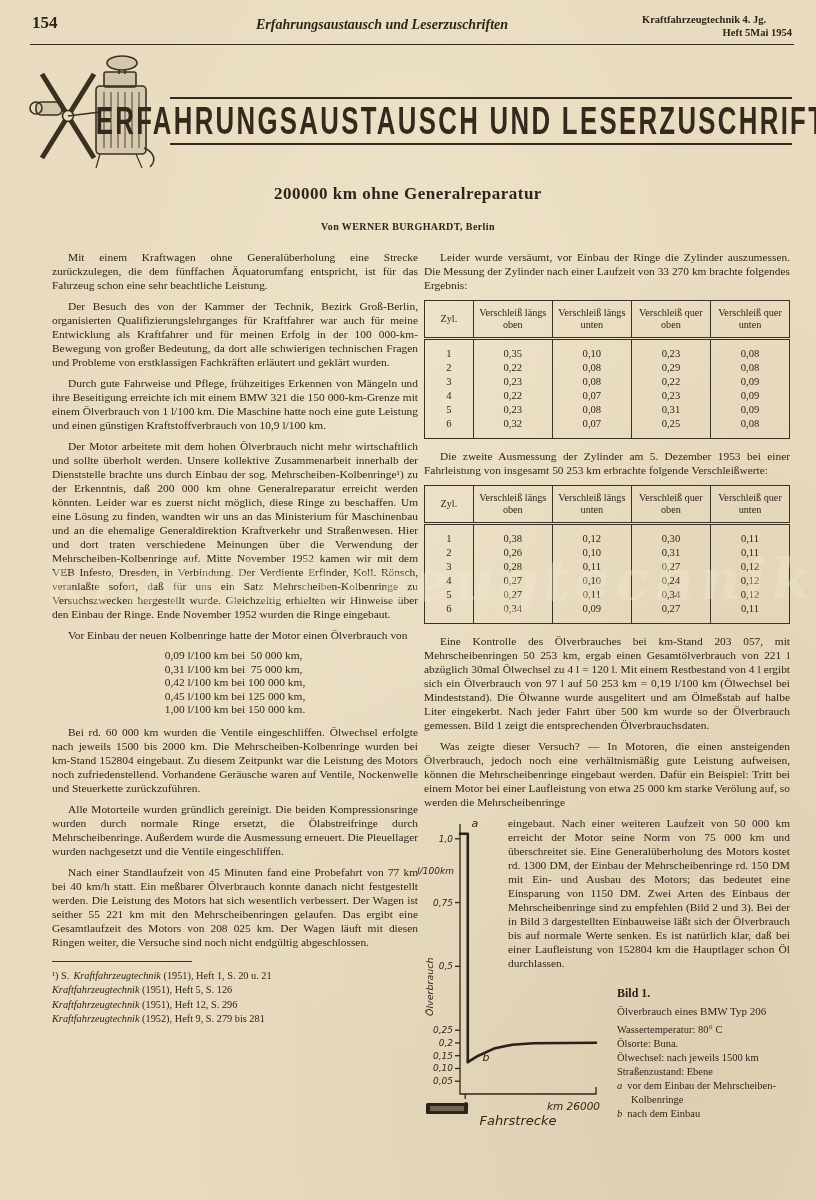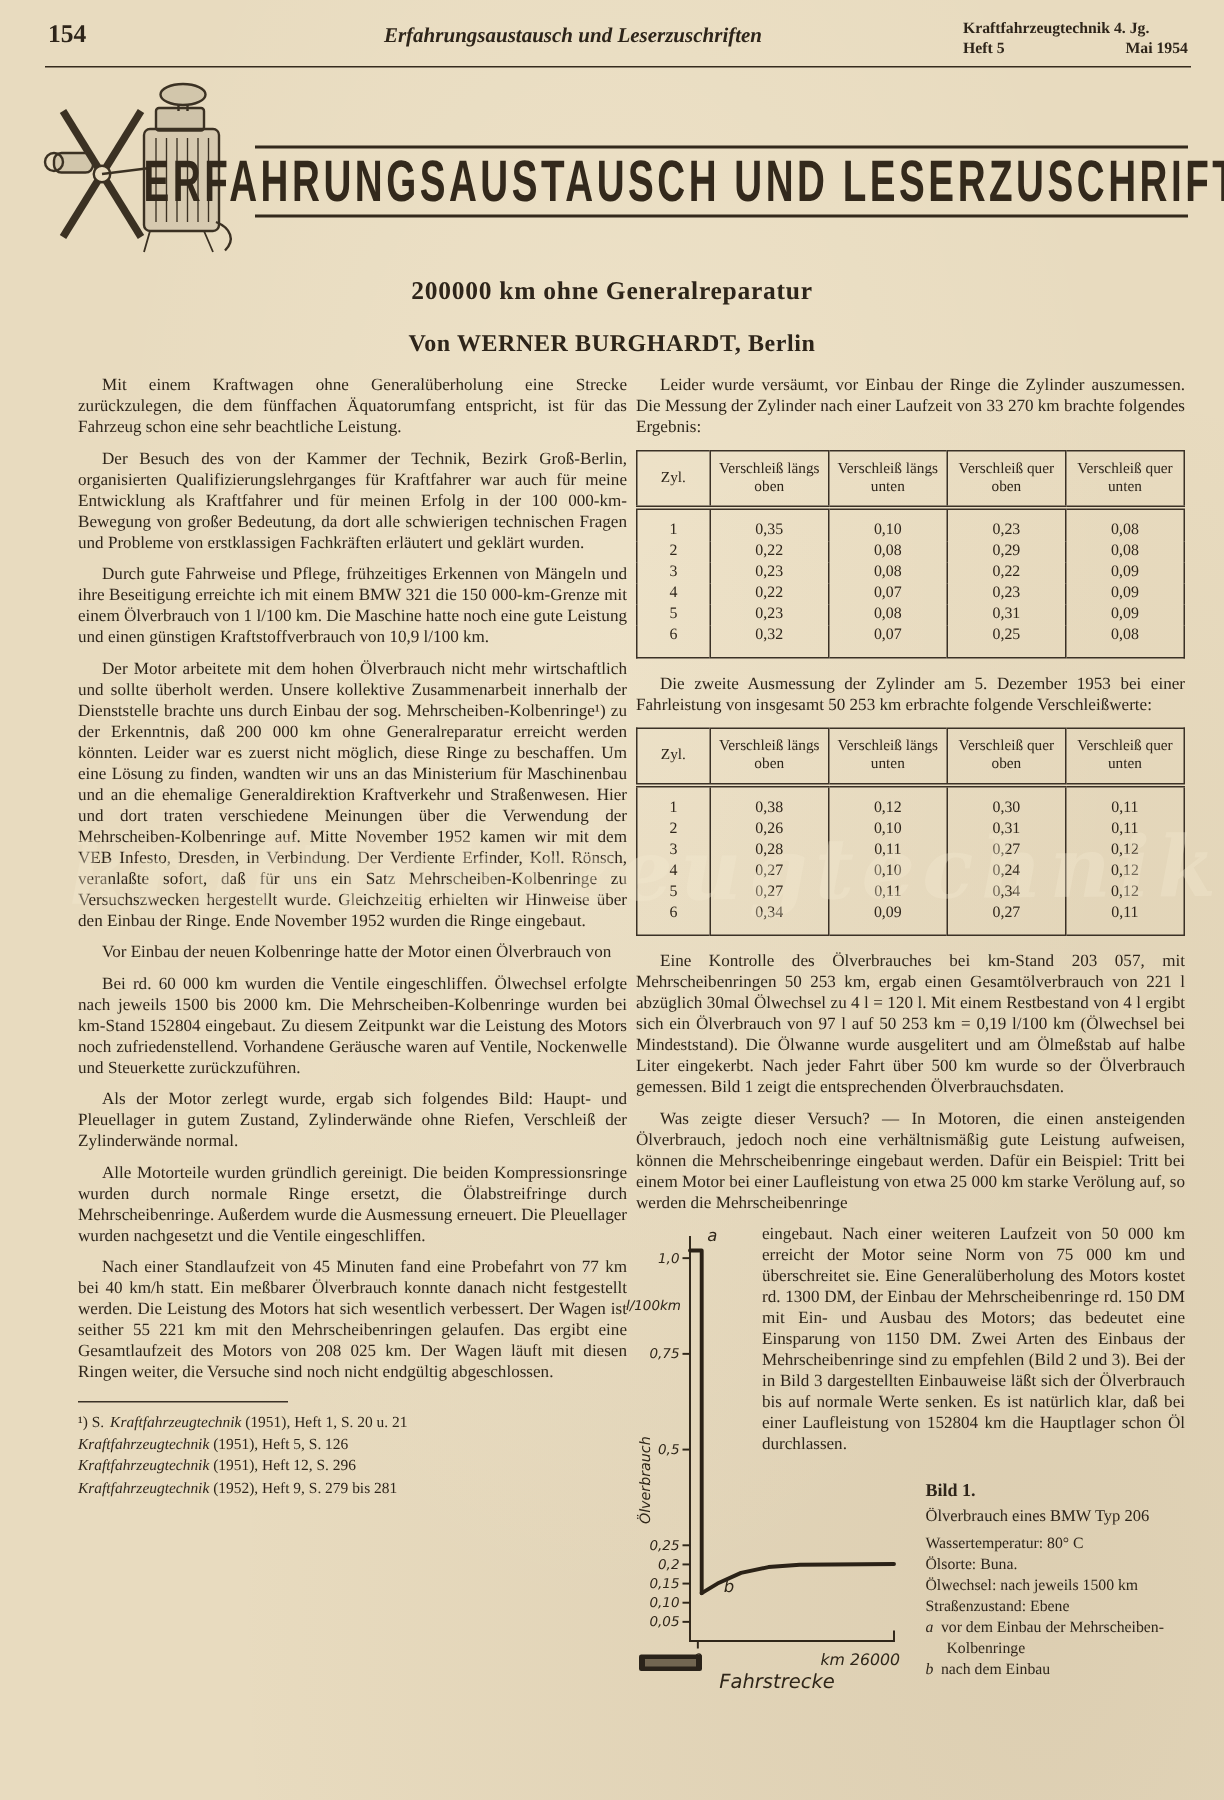--- a/index.html
+++ b/index.html
@@ -10,34 +10,34 @@
       radial-gradient(ellipse at 85% 90%, rgba(120,95,60,.10), rgba(0,0,0,0) 55%),
       #e8dbbf;
     font-family:"Liberation Serif", serif;
     color:#2e251a;
   }
   
   .hdr{position:absolute; top:13px; left:32px; right:24px; display:flex; align-items:flex-start;}
   .pageno{font-size:17px; font-weight:bold; width:90px;}
   .run{flex:1; text-align:center; font-style:italic; font-weight:bold; font-size:14px; padding-top:4px;}
   .jr{width:150px; font-size:10.5px; font-weight:bold; line-height:13px;}
-  .jr2{display:flex; justify-content:space-between;}
+  .jr2{display:flex; justify-content:flex-end;}
   .hdr-rule{position:absolute; top:44px; left:30px; right:22px; border-top:1.7px solid #352b1e;}
   
   .engine{position:absolute; top:50px; left:26px;}
   .banner-box{position:absolute; top:97px; left:170px; right:24px; height:44px;
     border-top:2.6px solid #33291c; border-bottom:2.6px solid #33291c;
     display:flex; align-items:center; justify-content:center; overflow:visible;}
   .banner-title{font-family:"Liberation Sans", sans-serif; font-weight:700; font-size:33px;
     letter-spacing:3px; white-space:nowrap; transform:scale(.78,1.18); color:#33291c;}
   
   .art-title{position:absolute; top:184px; left:0; width:100%; text-align:center;
     font-size:17px; font-weight:bold; letter-spacing:.5px;}
   .byline{position:absolute; top:221px; left:0; width:100%; text-align:center;
-    font-size:16px; font-weight:bold; letter-spacing:.4px;}
+    font-size:10px; font-weight:bold; letter-spacing:.4px;}
   
   .cols{position:absolute; top:250px; left:36px; width:754px;}
   .col-left{position:absolute; left:16px; top:0; width:366px;}
   .col-right{position:absolute; left:388px; top:0; width:366px;}
   p.body{margin:0 0 7px; font-size:11.4px; line-height:14px; text-align:justify; text-indent:16px;}
   p.noindent{text-indent:0;}
   .cons-list{margin:3px auto 8px; width:max-content; font-size:11.4px; line-height:13.5px;
     white-space:pre; list-style:none; padding:0;}
   .fn-rule{width:140px; border-top:1.2px solid #3a3126; margin:12px 0 7px;}
   .fns{font-size:10.3px; line-height:14.5px;}
@@ -124,23 +124,23 @@
   <div class="cols">
 
     <div class="col-left">
       <div id="left-paras-a">
           <p class="body">Mit einem Kraftwagen ohne Generalüberholung eine Strecke zurückzulegen, die dem fünffachen Äquatorumfang entspricht, ist für das Fahrzeug schon eine sehr beachtliche Leistung.</p>
           <p class="body">Der Besuch des von der Kammer der Technik, Bezirk Groß-Berlin, organisierten Qualifizierungslehrganges für Kraftfahrer war auch für meine Entwicklung als Kraftfahrer und für meinen Erfolg in der 100 000-km-Bewegung von großer Bedeutung, da dort alle schwierigen technischen Fragen und Probleme von erstklassigen Fachkräften erläutert und geklärt wurden.</p>
           <p class="body">Durch gute Fahrweise und Pflege, frühzeitiges Erkennen von Mängeln und ihre Beseitigung erreichte ich mit einem BMW 321 die 150 000-km-Grenze mit einem Ölverbrauch von 1 l/100 km. Die Maschine hatte noch eine gute Leistung und einen günstigen Kraftstoffverbrauch von 10,9 l/100 km.</p>
           <p class="body">Der Motor arbeitete mit dem hohen Ölverbrauch nicht mehr wirtschaftlich und sollte überholt werden. Unsere kollektive Zusammenarbeit innerhalb der Dienststelle brachte uns durch Einbau der sog. Mehrscheiben-Kolbenringe¹) zu der Erkenntnis, daß 200 000 km ohne Generalreparatur erreicht werden könnten. Leider war es zuerst nicht möglich, diese Ringe zu beschaffen. Um eine Lösung zu finden, wandten wir uns an das Ministerium für Maschinenbau und an die ehemalige Generaldirektion Kraftverkehr und Straßenwesen. Hier und dort traten verschiedene Meinungen über die Verwendung der Mehrscheiben-Kolbenringe auf. Mitte November 1952 kamen wir mit dem VEB Infesto, Dresden, in Verbindung. Der Verdiente Erfinder, Koll. Rönsch, veranlaßte sofort, daß für uns ein Satz Mehrscheiben-Kolbenringe zu Versuchszwecken hergestellt wurde. Gleichzeitig erhielten wir Hinweise über den Einbau der Ringe. Ende November 1952 wurden die Ringe eingebaut.</p>
           <p class="body">Vor Einbau der neuen Kolbenringe hatte der Motor einen Ölverbrauch von</p>
         </div>
+      <ul class="cons-list" id="consumption-list"><li>0,09 l/100 km bei  50 000 km,</li><li>0,31 l/100 km bei  75 000 km,</li><li>0,42 l/100 km bei 100 000 km,</li><li>0,45 l/100 km bei 125 000 km,</li><li>1,00 l/100 km bei 150 000 km.</li></ul>
       <div id="left-paras-b">
           <p class="body">Bei rd. 60 000 km wurden die Ventile eingeschliffen. Ölwechsel erfolgte nach jeweils 1500 bis 2000 km. Die Mehrscheiben-Kolbenringe wurden bei km-Stand 152804 eingebaut. Zu diesem Zeitpunkt war die Leistung des Motors noch zufriedenstellend. Vorhandene Geräusche waren auf Ventile, Nockenwelle und Steuerkette zurückzuführen.</p>
-          <p class="body">Als der Motor zerlegt wurde, ergab sich folgendes Bild: Haupt- und Pleuellager in gutem Zustand, Zylinderwände ohne Riefen, Verschleiß der Zylinderwände normal.</p>
           <p class="body">Alle Motorteile wurden gründlich gereinigt. Die beiden Kompressionsringe wurden durch normale Ringe ersetzt, die Ölabstreifringe durch Mehrscheibenringe. Außerdem wurde die Ausmessung erneuert. Die Pleuellager wurden nachgesetzt und die Ventile eingeschliffen.</p>
           <p class="body">Nach einer Standlaufzeit von 45 Minuten fand eine Probefahrt von 77 km bei 40 km/h statt. Ein meßbarer Ölverbrauch konnte danach nicht festgestellt werden. Die Leistung des Motors hat sich wesentlich verbessert. Der Wagen ist seither 55 221 km mit den Mehrscheibenringen gelaufen. Das ergibt eine Gesamtlaufzeit des Motors von 208 025 km. Der Wagen läuft mit diesen Ringen weiter, die Versuche sind noch nicht endgültig abgeschlossen.</p>
         </div>
       <div class="fn-rule"></div>
       <div class="fns" id="footnotes">
           <div class="fn"><span class="mk">¹) S.</span><i>Kraftfahrzeugtechnik</i> (1951), Heft 1, S. 20 u. 21</div>
           <div class="fn"><i>Kraftfahrzeugtechnik</i> (1951), Heft 5, S. 126</div>
           <div class="fn"><i>Kraftfahrzeugtechnik</i> (1951), Heft 12, S. 296</div>
           <div class="fn"><i>Kraftfahrzeugtechnik</i> (1952), Heft 9, S. 279 bis 281</div>
         </div>

